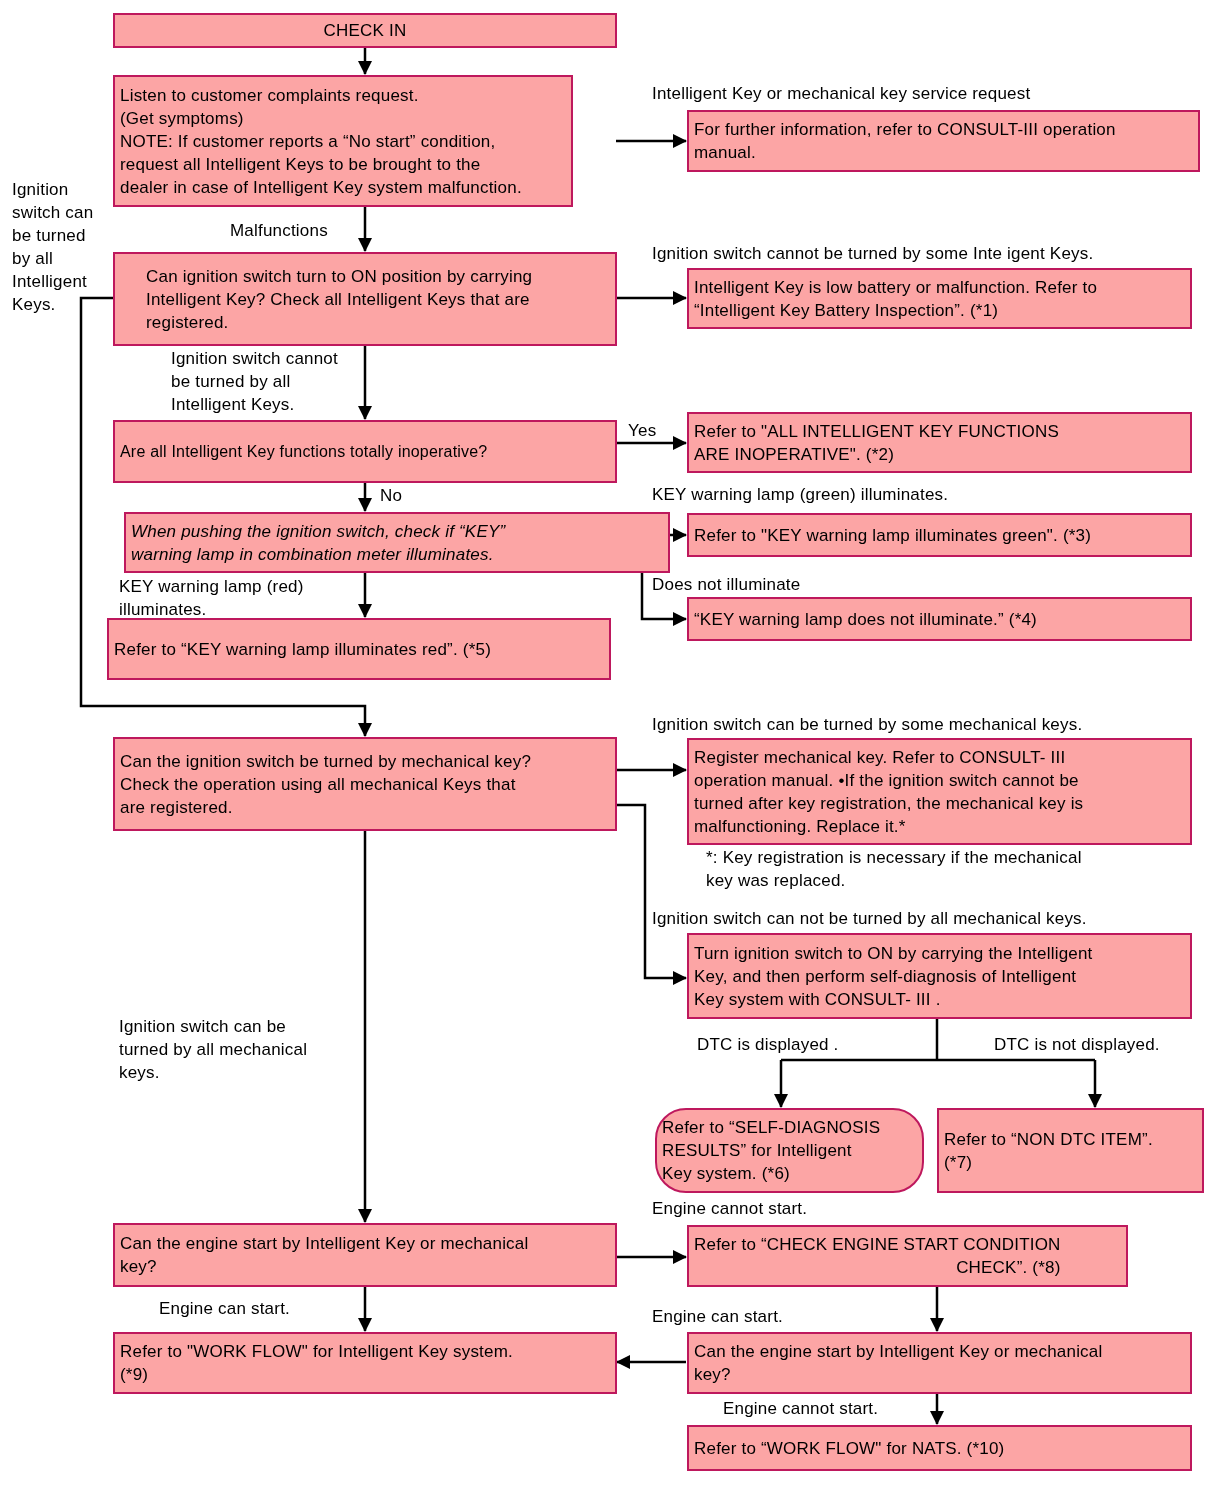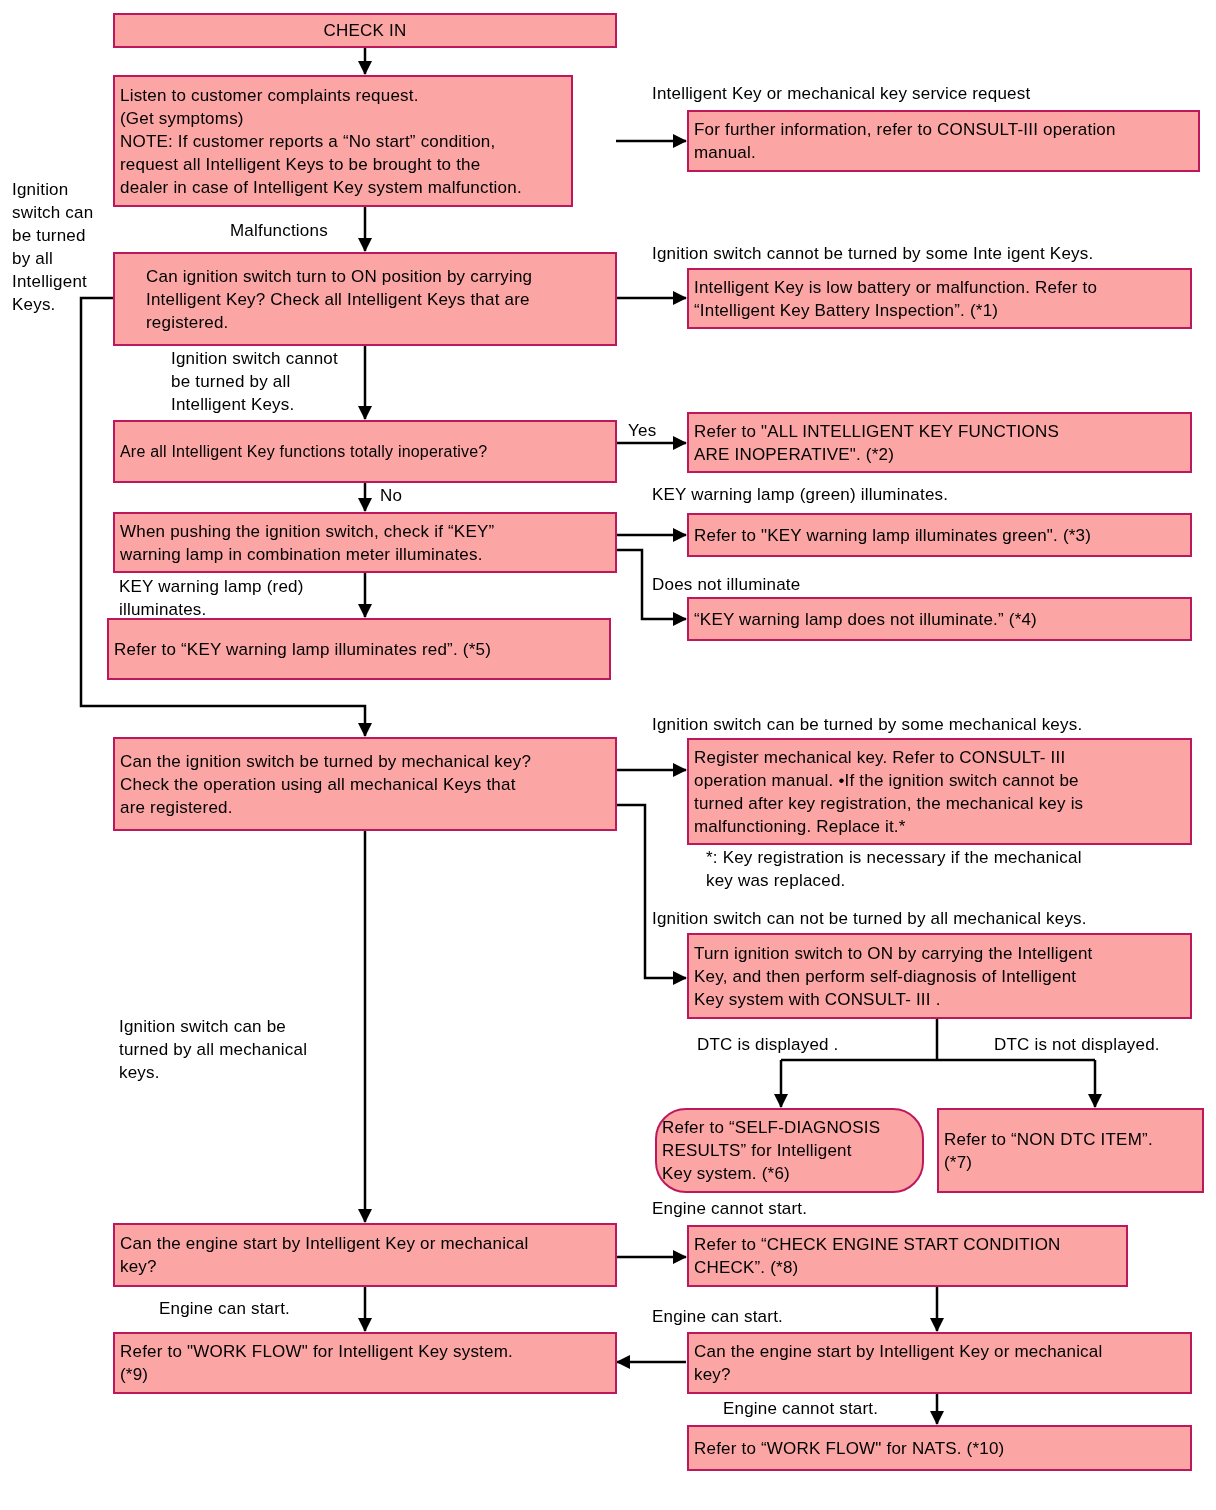--- a/index.html
+++ b/index.html
@@ -80,21 +80,21 @@
 <div class="box" style="left:687px;top:110px;width:513px;height:62px;">For further information, refer to CONSULT-III operation
 manual.</div>
 <div class="box" style="left:113px;top:252px;width:504px;height:94px;padding-left:31px;">Can ignition switch turn to ON position by carrying
 Intelligent Key? Check all Intelligent Keys that are
 registered.</div>
 <div class="box" style="left:687px;top:268px;width:505px;height:61px;">Intelligent Key is low battery or malfunction. Refer to
 “Intelligent Key Battery Inspection”. (*1)</div>
 <div class="box" style="left:113px;top:420px;width:504px;height:63px;font-size:16px;">Are all Intelligent Key functions totally inoperative?</div>
 <div class="box" style="left:687px;top:412px;width:505px;height:61px;">Refer to "ALL INTELLIGENT KEY FUNCTIONS
 ARE INOPERATIVE". (*2)</div>
-<div class="box" style="left:113px;top:512px;width:504px;height:61px;">When pushing the ignition switch, check if “KEY”
+<div class="box" style="left:124px;top:512px;width:546px;height:61px;font-style:italic;">When pushing the ignition switch, check if “KEY”
 warning lamp in combination meter illuminates.</div>
 <div class="box" style="left:687px;top:513px;width:505px;height:44px;">Refer to "KEY warning lamp illuminates green". (*3)</div>
 <div class="box" style="left:687px;top:597px;width:505px;height:44px;">“KEY warning lamp does not illuminate.” (*4)</div>
 <div class="box" style="left:107px;top:618px;width:504px;height:62px;">Refer to “KEY warning lamp illuminates red”. (*5)</div>
 <div class="box" style="left:113px;top:737px;width:504px;height:94px;">Can the ignition switch be turned by mechanical key?
 Check the operation using all mechanical Keys that
 are registered.</div>
 <div class="box" style="left:687px;top:738px;width:505px;height:107px;">Register mechanical key. Refer to CONSULT- III
 operation manual. •If the ignition switch cannot be
 turned after key registration, the mechanical key is
@@ -102,21 +102,21 @@
 <div class="box" style="left:687px;top:933px;width:505px;height:86px;">Turn ignition switch to ON by carrying the Intelligent
 Key, and then perform self-diagnosis of Intelligent
 Key system with CONSULT- III .</div>
 <div class="box" style="left:655px;top:1108px;width:269px;height:85px;border-radius:31px;">Refer to “SELF-DIAGNOSIS
 RESULTS” for Intelligent
 Key system. (*6)</div>
 <div class="box" style="left:937px;top:1108px;width:267px;height:85px;">Refer to “NON DTC ITEM”.
 (*7)</div>
 <div class="box" style="left:113px;top:1223px;width:504px;height:64px;">Can the engine start by Intelligent Key or mechanical
 key?</div>
-<div class="box" style="left:687px;top:1225px;width:441px;height:62px;">Refer to “CHECK ENGINE START CONDITION
+<div class="box" style="left:687px;top:1225px;width:441px;height:62px;text-align:right;">Refer to “CHECK ENGINE START CONDITION
 CHECK”. (*8)</div>
 <div class="box" style="left:113px;top:1332px;width:504px;height:62px;">Refer to "WORK FLOW" for Intelligent Key system.
 (*9)</div>
 <div class="box" style="left:687px;top:1332px;width:505px;height:62px;">Can the engine start by Intelligent Key or mechanical
 key?</div>
 <div class="box" style="left:687px;top:1425px;width:505px;height:46px;">Refer to “WORK FLOW" for NATS. (*10)</div>
 
 <div class="lbl" style="left:652px;top:82px;">Intelligent Key or mechanical key service request</div>
 <div class="lbl" style="left:230px;top:219px;">Malfunctions</div>
 <div class="lbl" style="left:12px;top:178px;">Ignition

